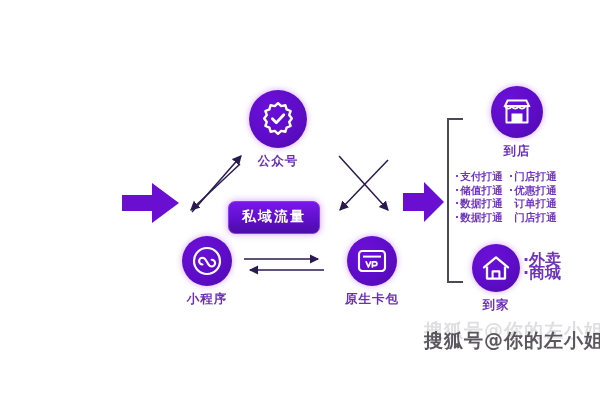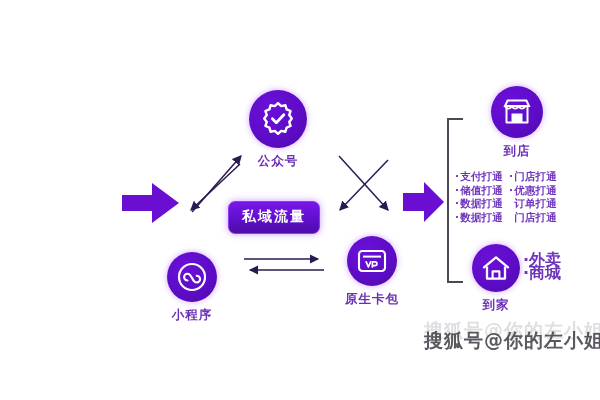--- a/index.html
+++ b/index.html
@@ -137,21 +137,21 @@
           <path d="M0 0 L6.4 3.2 L0 6.4 z" fill="#2a1a50"></path>
         </marker>
       </defs>
       <line x1="7" y1="6" x2="56" y2="60" stroke="#2a1a50" stroke-width="1.5" marker-end="url(#ah2)"></line>
       <line x1="56" y1="10" x2="8" y2="60" stroke="#2a1a50" stroke-width="1.5" marker-end="url(#ah2)"></line>
     </svg>
   </div>
 
   <div id="flow-badge">私域流量</div>
 
-  <div class="node" id="mp-node" style="left:167px;top:236px;margin-top:16px;">
+  <div class="node" id="mp-node" style="left:182px;top:236px;">
     <div class="circle" style="width:50px;height:50px;">
       <svg width="32" height="32" viewBox="0 0 32 32" aria-hidden="true">
         <circle cx="16" cy="16" r="13" fill="none" stroke="#ffffff" stroke-width="2.2"></circle>
         <path d="M11.5 19.5c-1.9 0-3.4-1.5-3.4-3.4s1.5-3.4 3.4-3.4c2.6 0 3.6 2.6 4.6 4.4 1 1.8 2.1 4.4 4.6 4.4 1.9 0 3.4-1.5 3.4-3.4S22.6 14.7 20.7 14.7" fill="none" stroke="#ffffff" stroke-width="2.1" stroke-linecap="round"></path>
       </svg>
     </div>
     <div class="nlabel">小程序</div>
   </div>
 
   <div class="bigarrow" style="left:242px;top:252px;">

